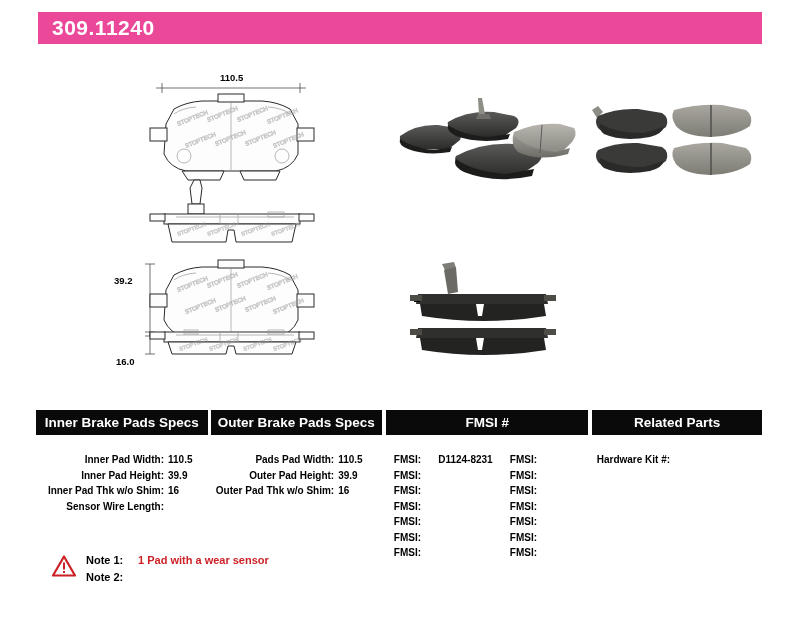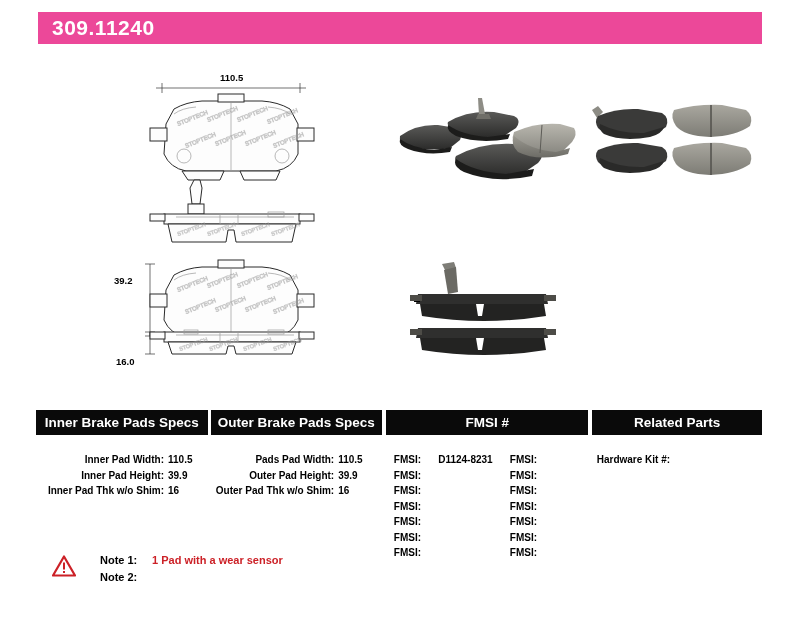--- a/index.html
+++ b/index.html
@@ -46,21 +46,21 @@
   .fmsirow{display:flex;line-height:15.5px;padding-left:8px;}
   .fmsirow .f1{flex:0 0 44px;}
   .fmsirow .f1v{flex:0 0 72px;}
   .fmsirow .f2{flex:0 0 44px;}
 
   .hwrow{line-height:15.5px;}
 
   
   .notes{position:absolute;left:52px;top:552px;display:flex;align-items:flex-start;}
   .warn{width:24px;height:22px;margin-top:3px;}
-  .notelines{margin-left:24px;font-size:11px;font-weight:bold;line-height:17px;}
+  .notelines{margin-left:10px;font-size:11px;font-weight:bold;line-height:17px;}
   .noteline{display:flex;}
   .noteline .nlab{flex:0 0 48px;}
   .noteline .ntxt{color:#cc2127;padding-left:4px;}
 </style>
 </head>
 <body>
 
 <div class="hdr">
   <span class="partno">309.11240</span>
 </div>
@@ -260,20 +260,24 @@
         <span class="val">110.5</span>
       </div>
       <div class="specrow">
         <span class="lab">Inner Pad Height:</span>
         <span class="val">39.9</span>
       </div>
       <div class="specrow">
         <span class="lab">Inner Pad Thk w/o Shim:</span>
         <span class="val">16</span>
       </div>
+      <div class="specrow">
+        <span class="lab">Sensor Wire Length:</span>
+        <span class="val"></span>
+      </div>
     </div>
 
     <div class="col c2">
       <div class="specrow">
         <span class="lab">Pads Pad Width:</span>
         <span class="val">110.5</span>
       </div>
       <div class="specrow">
         <span class="lab">Outer Pad Height:</span>
         <span class="val">39.9</span>

